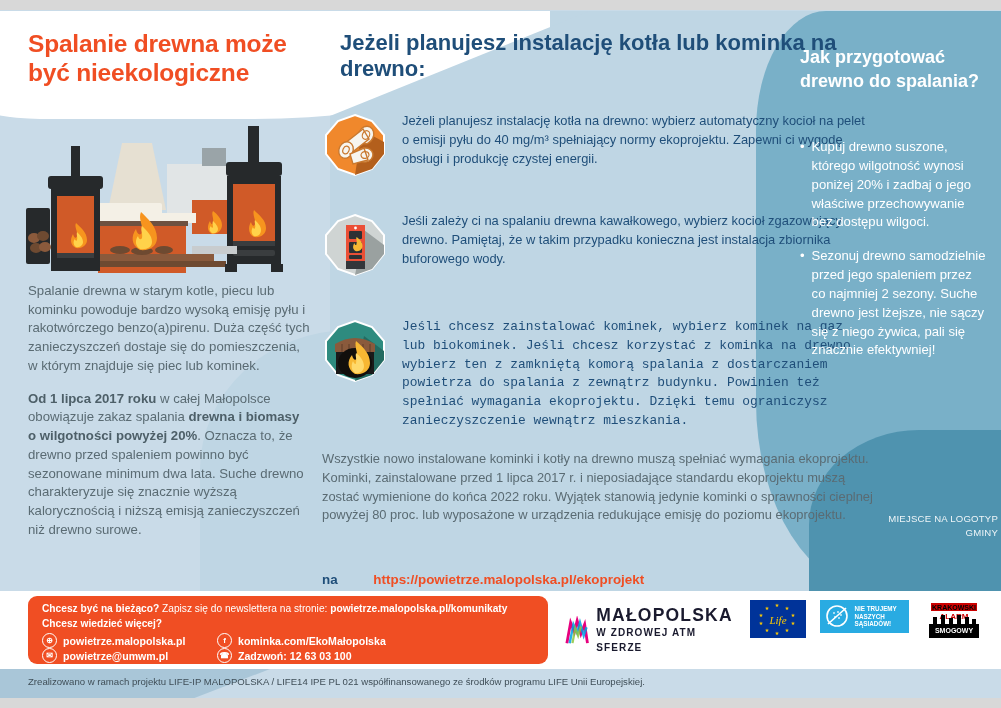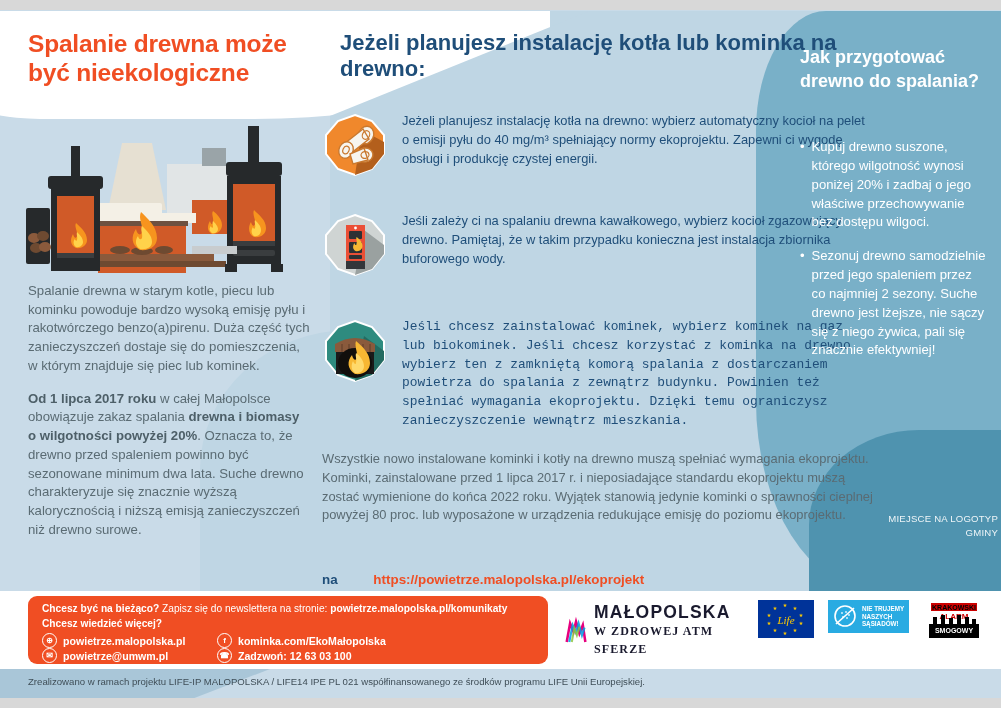--- a/index.html
+++ b/index.html
@@ -137,21 +137,21 @@
     clip-path:polygon(0 0,100% 0,72% 100%,0 100%);
   }
   .footer-note{
     position:absolute;left:28px;top:676px;color:#3f4e57;font-size:9.6px;
   }
 
   
   .logos{position:absolute;left:565px;top:600px;width:420px;height:62px;display:flex;gap:14px;}
   .malo-logo{display:flex;align-items:center;gap:7px;}
   .malo-text .l1{font-size:17.5px;font-weight:bold;color:#1a1a2e;letter-spacing:1.2px;line-height:1;}
-  .malo-text .l2{font-size:12px;font-weight:bold;color:#1a1a2e;letter-spacing:1.1px;line-height:1.5;font-family:Liberation Serif, serif;}
+  .malo-text .l2{font-size:10px;font-weight:bold;color:#1a1a2e;letter-spacing:1.1px;line-height:1.5;}
   .eu-flag{width:56px;height:38px;background:#a3a3a3;position:relative;}
   .nie-logo{width:88px;height:33px;background:#29abe2;display:flex;align-items:center;gap:3px;padding:0 3px;}
   .nie-logo .t{color:#fff;font-size:6.3px;font-weight:bold;line-height:1.18;}
   .krak-logo{width:62px;height:40px;background:#ffffff;position:relative;}
 </style>
 </head>
 <body>
 
 <div class="poster">
 

